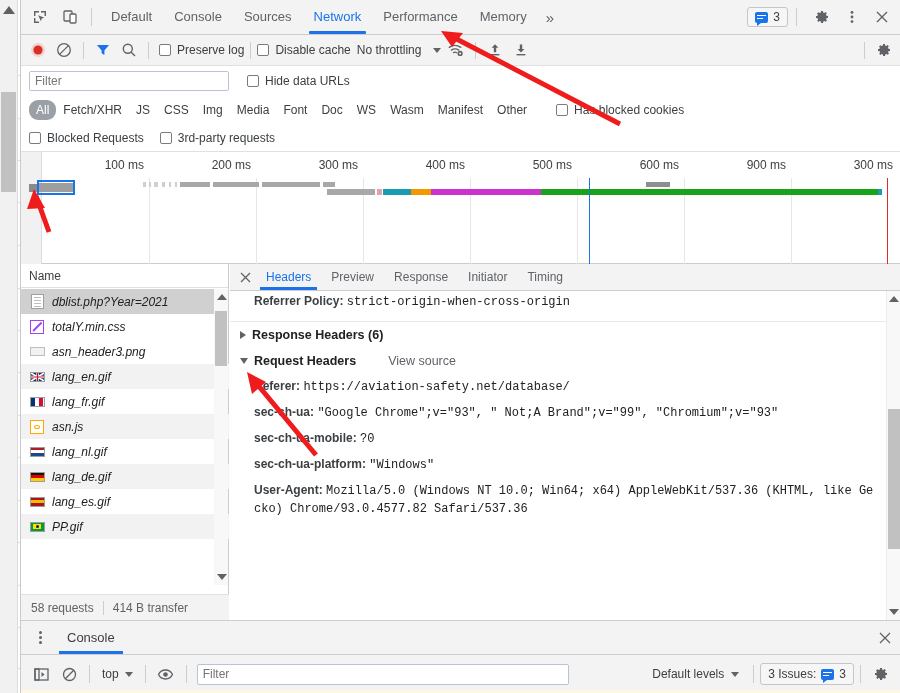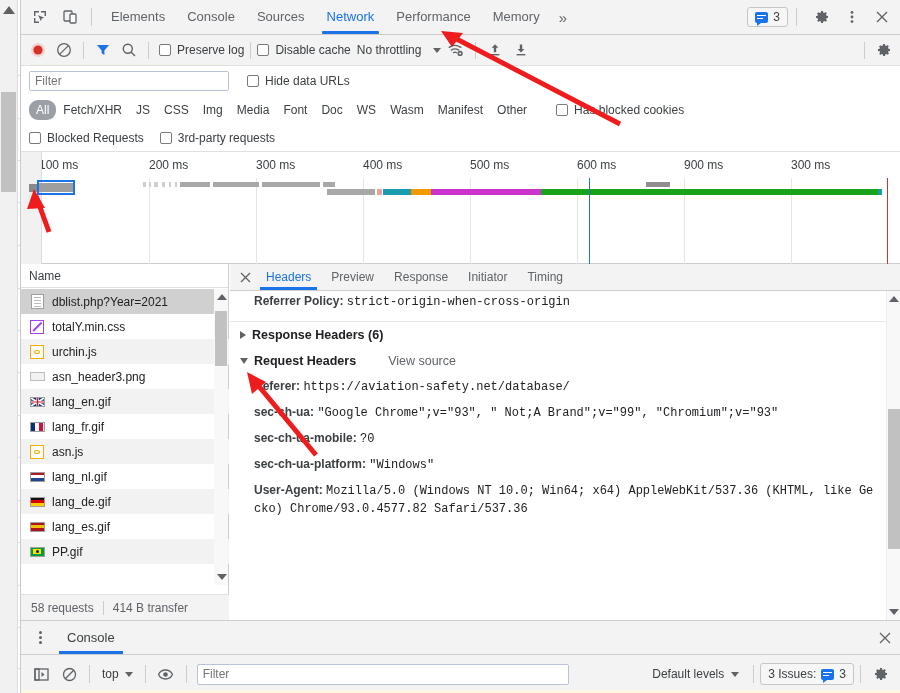--- a/index.html
+++ b/index.html
@@ -71,42 +71,42 @@
 
   
   .blockedrow{position:absolute;left:0;top:124px;width:880px;height:28px;background:#fff;
      display:flex;align-items:center;padding:0 8px;box-sizing:border-box;border-bottom:1px solid #e0e0e0;}
   .blockedrow .cblabel{margin-right:16px;}
 
   
   .overview{position:absolute;left:0;top:152px;width:880px;height:112px;background:#fff;
      border-bottom:1px solid #cdcdcd;box-sizing:border-box;}
   .ov-ruler{position:absolute;left:0;top:0;width:880px;height:26px;}
-  .ov-tick{position:absolute;top:0;height:26px;font-size:12px;color:#3c4043;text-align:left;
+  .ov-tick{position:absolute;top:0;height:26px;font-size:12px;color:#3c4043;text-align:right;
      padding-right:5px;box-sizing:border-box;line-height:26px;}
   .ov-grid{position:absolute;top:26px;width:1px;height:86px;background:#e6e6e6;}
   .ov-body{position:absolute;left:0;top:26px;width:880px;height:86px;}
   .ov-left-gutter{position:absolute;left:0;top:0;width:20px;height:112px;background:#f1f1f1;border-right:1px solid #dcdcdc;}
   .ov-handle{position:absolute;left:8px;top:32px;width:14px;height:8px;background:#8a8a8a;}
   .ov-sel{position:absolute;left:16px;top:28px;width:38px;height:15px;border:2px solid #1a73e8;
      box-sizing:border-box;background:transparent;}
   .ov-selbar{position:absolute;left:18px;top:31px;width:34px;height:9px;background:#9e9e9e;}
   .bar{position:absolute;height:7px;}
   .tick-blue{position:absolute;width:1px;background:#1a73e8;}
   .tick-red{position:absolute;width:1px;background:#d93025;}
 
   
   .split{position:absolute;left:0;top:264px;width:880px;height:356px;}
 
   
   .reqlist{position:absolute;left:0;top:0;width:208px;height:356px;border-right:1px solid #cdcdcd;
      box-sizing:border-box;background:#fff;}
   .rl-head{height:24px;line-height:24px;font-size:12px;color:#3c4043;padding-left:8px;
      border-bottom:1px solid #e0e0e0;background:#fff;box-sizing:border-box;}
-  .rl-rows{position:absolute;top:25px;left:0;width:208px;height:296px;overflow:hidden;}
+  .rl-rows{position:absolute;top:25px;left:0;width:208px;height:296px;overflow:hidden;font-style:italic;}
   .rl-row{height:25px;display:flex;align-items:center;padding-left:8px;font-size:12px;color:#202124;
      box-sizing:border-box;cursor:pointer;white-space:nowrap;}
   .rl-row.sel{background:#d0d0d0;}
   .rl-row.alt{background:#f2f2f2;}
   .rl-ico{width:16px;height:16px;margin-right:7px;flex:0 0 16px;display:flex;align-items:center;justify-content:center;}
   .ico-doc{width:13px;height:15px;background:#fff;border:1px solid #9aa0a6;box-sizing:border-box;position:relative;}
   .ico-doc::after{content:"";position:absolute;left:2px;top:2px;right:2px;height:1px;background:#bdbdbd;
      box-shadow:0 3px 0 #bdbdbd,0 6px 0 #bdbdbd,0 9px 0 #bdbdbd;}
   .ico-css{width:14px;height:14px;border:1.5px solid #a142f4;box-sizing:border-box;position:relative;background:#fff;}
   .ico-css::after{content:"";position:absolute;left:2px;top:9px;width:12px;height:1.6px;background:#a142f4;
@@ -209,21 +209,21 @@
           </svg>
       </div>
       <div class="tb-icon">
         <svg width="16" height="16" viewBox="0 0 16 16">
             <rect x="2" y="2" width="8" height="10" rx="1" fill="none" stroke="#5f6368" stroke-width="1.3"></rect>
             <rect x="8" y="5" width="6" height="9" rx="1" fill="#fff" stroke="#5f6368" stroke-width="1.3"></rect>
           </svg>
       </div>
       <div class="tb-sep"></div>
 
-      <div class="maintab">Elements</div>
+      <div class="maintab">Default</div>
       <div class="maintab">Console</div>
       <div class="maintab">Sources</div>
       <div class="maintab active">Network</div>
       <div class="maintab">Performance</div>
       <div class="maintab">Memory</div>
       <div class="tb-more">»</div>
 
       <div class="tb-right">
         <div class="issues-pill">
           <span class="bubble">
@@ -424,26 +424,20 @@
                 <span class="ico-doc"></span>
               </span>
             <span>dblist.php?Year=2021</span>
           </div>
           <div class="rl-row">
             <span class="rl-ico">
                 <span class="ico-css"></span>
               </span>
             <span>totalY.min.css</span>
           </div>
-          <div class="rl-row alt">
-            <span class="rl-ico">
-                <span class="ico-js"></span>
-              </span>
-            <span>urchin.js</span>
-          </div>
           <div class="rl-row">
             <span class="rl-ico">
                 <span class="ico-img"></span>
               </span>
             <span>asn_header3.png</span>
           </div>
           <div class="rl-row alt">
             <span class="rl-ico">
               <span class="flag" style="background:#1f3b8a">
                 <svg width="13" height="8" viewBox="0 0 13 8" style="position:absolute;left:0;top:0">

